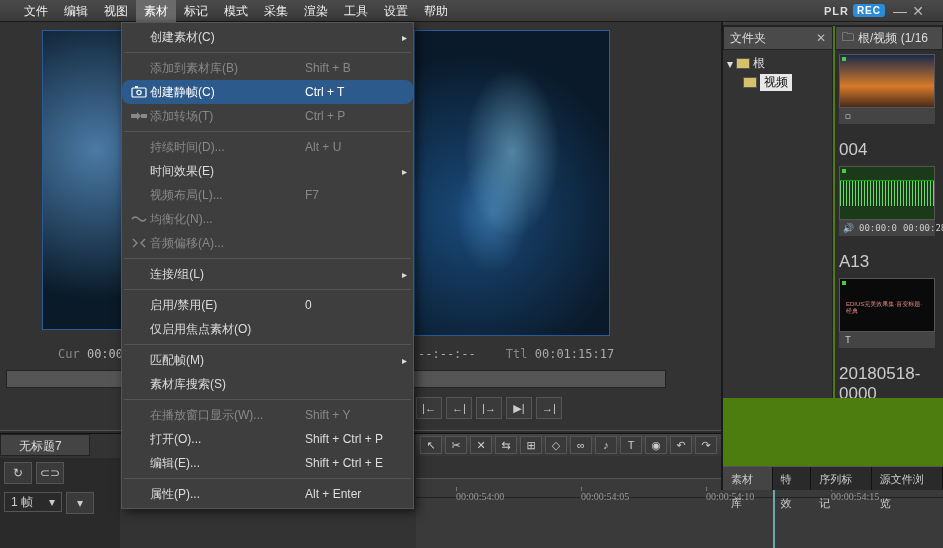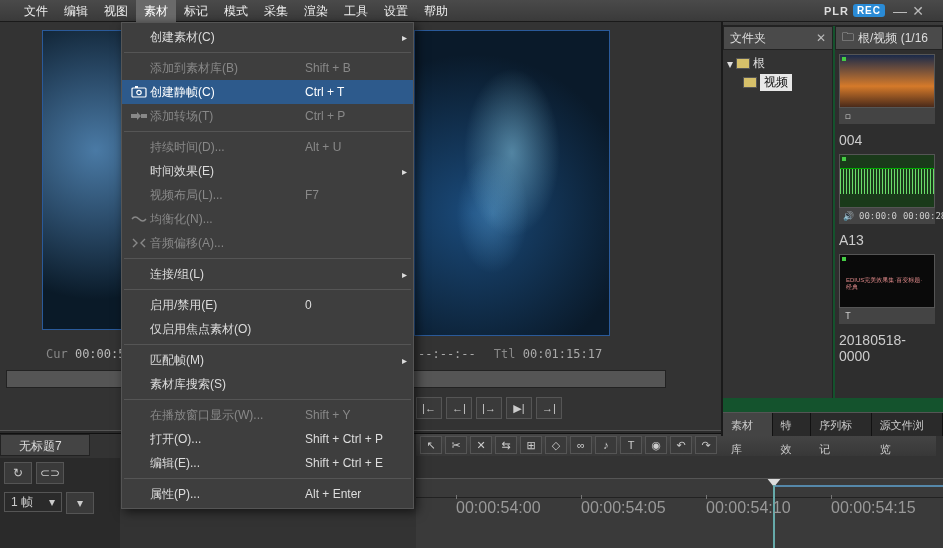--- a/index.html
+++ b/index.html
@@ -43,21 +43,21 @@
     z-index:20;
     padding:2px 0;
   }
   .cm-row {
     display:flex; align-items:center; height:24px;
     padding:0 8px 0 6px;
     color:#888;
     position:relative;
   }
   .cm-row.enabled { color:#ddd; }
-  .cm-row.highlight { background:#2d5a8c; color:#fff; }
+  .cm-row.highlight { background:#2d5a8c; color:#fff;border-radius:8px; }
   .cm-ico { width:22px; display:flex; justify-content:center; align-items:center; font-size:13px; }
   .cm-label { flex:1; }
   .cm-shortcut { width:100px; text-align:left; font-size:12px; }
   .cm-arrow { position:absolute; right:6px; top:50%; transform:translateY(-50%); font-size:10px; }
   .cm-sep { height:1px; margin:3px 2px; background:#555; }
   .earth1 {
     position:absolute; top:30px; left:42px; width:90px; height:300px;
     background: radial-gradient(circle at 60% 40%, #4a7aa5 0%, #2a4a68 40%, #0a1a28 80%);
     border:1px solid #2a5a9a;
   }
@@ -76,21 +76,21 @@
   .swirl {
     position:absolute; inset:0;
     background:
       radial-gradient(ellipse 80px 140px at 50% 40%, rgba(160,230,255,.45), transparent 60%),
       radial-gradient(ellipse 60px 100px at 40% 60%, rgba(120,200,255,.3), transparent 60%);
   }
   .tc-pair {
     position:absolute; top:347px; left:418px; width:200px;
     display:flex; gap:18px; font-family:monospace; color:#aaa; font-size:12px;
   }
-  .tc-lab { color:#888; }
+  .tc-lab { color:#888;margin-left:12px; }
 
   
   .scrub {
     position:absolute; top:370px; left:6px; height:18px; width:660px;
     background:#555; border:1px solid #222;
   }
   .scrub-handle {
     position:absolute; top:-4px; left:50%; width:12px; height:24px;
     background:#bbb; border:1px solid #333; transform:translateX(-50%);
   }
@@ -150,30 +150,30 @@
   .playhead {
     position:absolute; top:-2px; left:350px; width:0; height:0;
     border-left:8px solid transparent; border-right:8px solid transparent;
     border-top:10px solid #ddd;
   }
   .playline {
     position:absolute; top:6px; left:357px; width:2px; height:64px;
     background:#6aa;
   }
   .tick {
-    position:absolute; top:20px; font-family:Liberation Sans, sans-serif; font-size:16px; color:#999;
+    position:absolute; top:12px; font-family:Liberation Serif, serif; font-size:10px; color:#999;
   }
   .tick::before { content:""; position:absolute; top:-4px; left:0; width:1px; height:4px; background:#777; }
   .tl-bluezone { position:absolute; left:358px; right:0; top:6px; height:14px;
     border-top:2px solid #58a; }
 
   
   .right-panel {
-    position:absolute; top:0; right:0; width:222px; height:436px;
-    background:#14532d; border-left:2px solid #1a1a1a;
+    position:absolute; top:0; right:0; width:222px; height:490px;
+    background:#4d7c0f; border-left:2px solid #1a1a1a;
   }
   .rp-header {
     height:26px; background:linear-gradient(#505050,#3a3a3a);
     display:flex; align-items:center; padding:0 6px;
     border-bottom:1px solid #222;
   }
   .rp-title { font-weight:bold; font-size:13px; color:#e8e8e8; letter-spacing:1px; margin-right:8px;}
   .rp-ico { width:18px; text-align:center; color:#bbb; font-size:13px; cursor:pointer;}
 
   .rp-sub {
@@ -217,21 +217,21 @@
     width:100%; height:26px;
     background: repeating-linear-gradient(90deg,#6bdc6b 0 1px,transparent 1px 3px);
     border-top:1px solid #0a0;
   }
   .thumb-bar {
     width:96px; height:16px; background:#444;
     display:flex; align-items:center; padding:0 4px; gap:6px;
     font-family:monospace; font-size:9px; color:#ccc;
   }
   .thumb-bar .pico { width:10px; text-align:center; }
-  .clip-label { font-size:14px; color:#ccc; margin-top:8px; }
+  .clip-label { font-size:17px; color:#ccc; margin-top:16px; }
   .tbar-dot { position:absolute; top:2px; left:2px; width:4px; height:4px; background:#4c4;}
 
   .rp-tabs {
     position:absolute; bottom:0; left:0; right:0; height:24px;
     background:#2a2a2a; display:flex; border-top:1px solid #555;
   }
   .rp-tab {
     padding:0 8px; line-height:24px; border-right:1px solid #111;
     color:#ccc; cursor:pointer; font-size:11px;
   }

